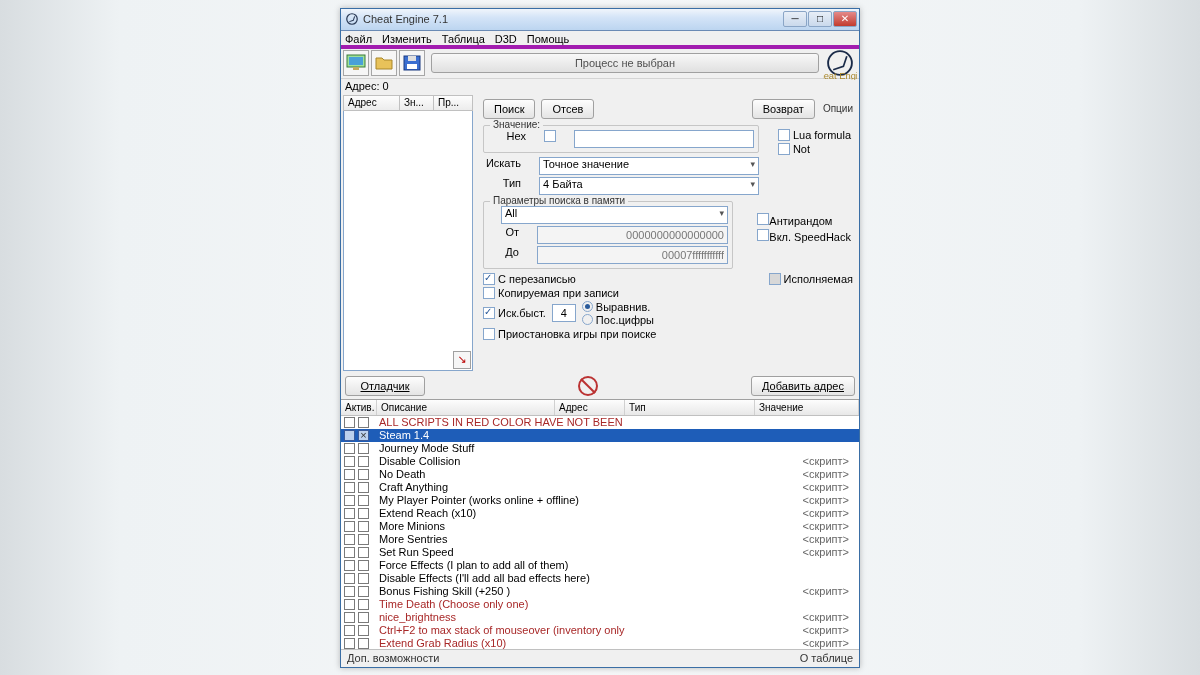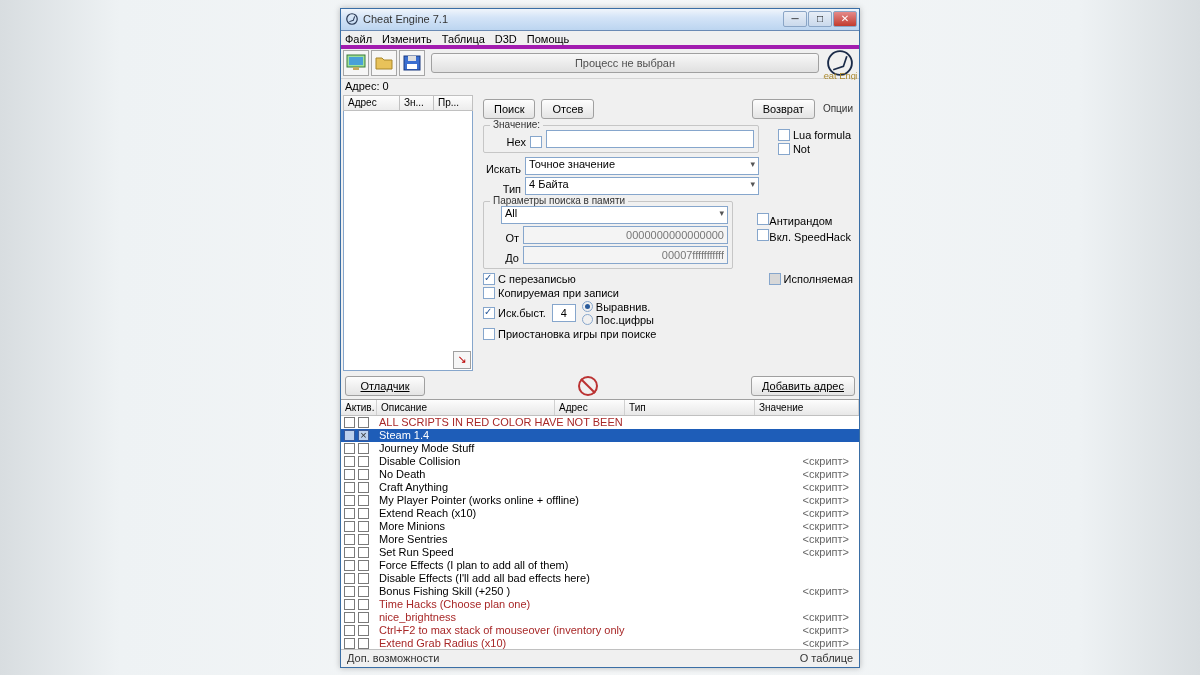--- a/index.html
+++ b/index.html
@@ -23,21 +23,21 @@
 .upper { display: flex; padding: 2px; gap: 2px; }
 .left-col { width: 130px; display: flex; flex-direction: column; }
 .addr-head { height: 16px; border: 1px solid #c0c0c0; background: linear-gradient(to bottom, #fdfdfd, #ececec); display: flex; }
 .addr-head div { padding: 1px 4px; border-right: 1px solid #c0c0c0; font-size: 10px; }
 .addr-list { flex: 1; background: #fff; border: 1px solid #86a6cc; border-top: none; min-height: 260px; }
 .right-col { flex: 1; padding: 4px 4px 4px 8px; position: relative; }
 .btn-row { display: flex; gap: 6px; margin-bottom: 6px; align-items: center; }
 .btn { height: 20px; padding: 0 10px; background: linear-gradient(to bottom, #fdfdfd, #e4e4e4); border: 1px solid #a0a0a0; border-radius: 3px; display: flex; align-items: center; justify-content: center; cursor: default; }
 .spacer { flex: 1; }
 .opt-label { font-size: 10px; color: #333; margin-left: 2px; }
-.form-row { display: flex; align-items: flex-end; margin-bottom: 2px; gap: 4px; }
+.form-row { display: flex; align-items: flex-start; margin-bottom: 2px; gap: 18px; }
 .form-row > label { width: 38px; text-align: right; color: #000; }
 .text-input { flex: 1; height: 18px; border: 1px solid #86a6cc; background: #fff; padding: 0 3px; font-size: 11px; }
 .text-input.ro { background: #f4f4f4; color: #777; text-align: right; }
 .select { flex: 1; height: 18px; border: 1px solid #86a6cc; background: #fff; padding: 0 3px; position: relative; }
 .select::after { content: "▾"; position: absolute; right: 3px; top: 1px; color: #555; font-size: 9px; }
 .cb { width: 12px; height: 12px; border: 1px solid #86a6cc; background: #fff; display: inline-block; flex-shrink: 0; }
 .cb.checked::after { content: "✓"; font-size: 10px; line-height: 10px; color: #2a5a9a; display: block; margin-top: -1px; }
 .cb.ind { background: #d8d8d8; }
 .field-group { border: 1px solid #c6c6c6; border-radius: 2px; padding: 4px 4px 2px; margin-bottom: 4px; position: relative; }
 .field-group > .legend { position: absolute; top: -7px; left: 6px; background: #f0f0f0; padding: 0 3px; color: #333; font-size: 10px; }
@@ -374,21 +374,21 @@
             <span class="cb-s" style="margin-left: 3px;"></span>
           </div>
           <div class="c-desc">Bonus Fishing Skill (+250 )</div>
           <div class="c-val">&lt;скрипт&gt;</div>
         </div>
         <div class="row red">
           <div class="c-active">
             <span class="cb-s"></span>
             <span class="cb-s" style="margin-left: 3px;"></span>
           </div>
-          <div class="c-desc">Time Hacks (Choose plan one)</div>
+          <div class="c-desc">Time Death (Choose only one)</div>
           <div class="c-val"></div>
         </div>
         <div class="row red">
           <div class="c-active">
             <span class="cb-s"></span>
             <span class="cb-s" style="margin-left: 3px;"></span>
           </div>
           <div class="c-desc">nice_brightness</div>
           <div class="c-val">&lt;скрипт&gt;</div>
         </div>

